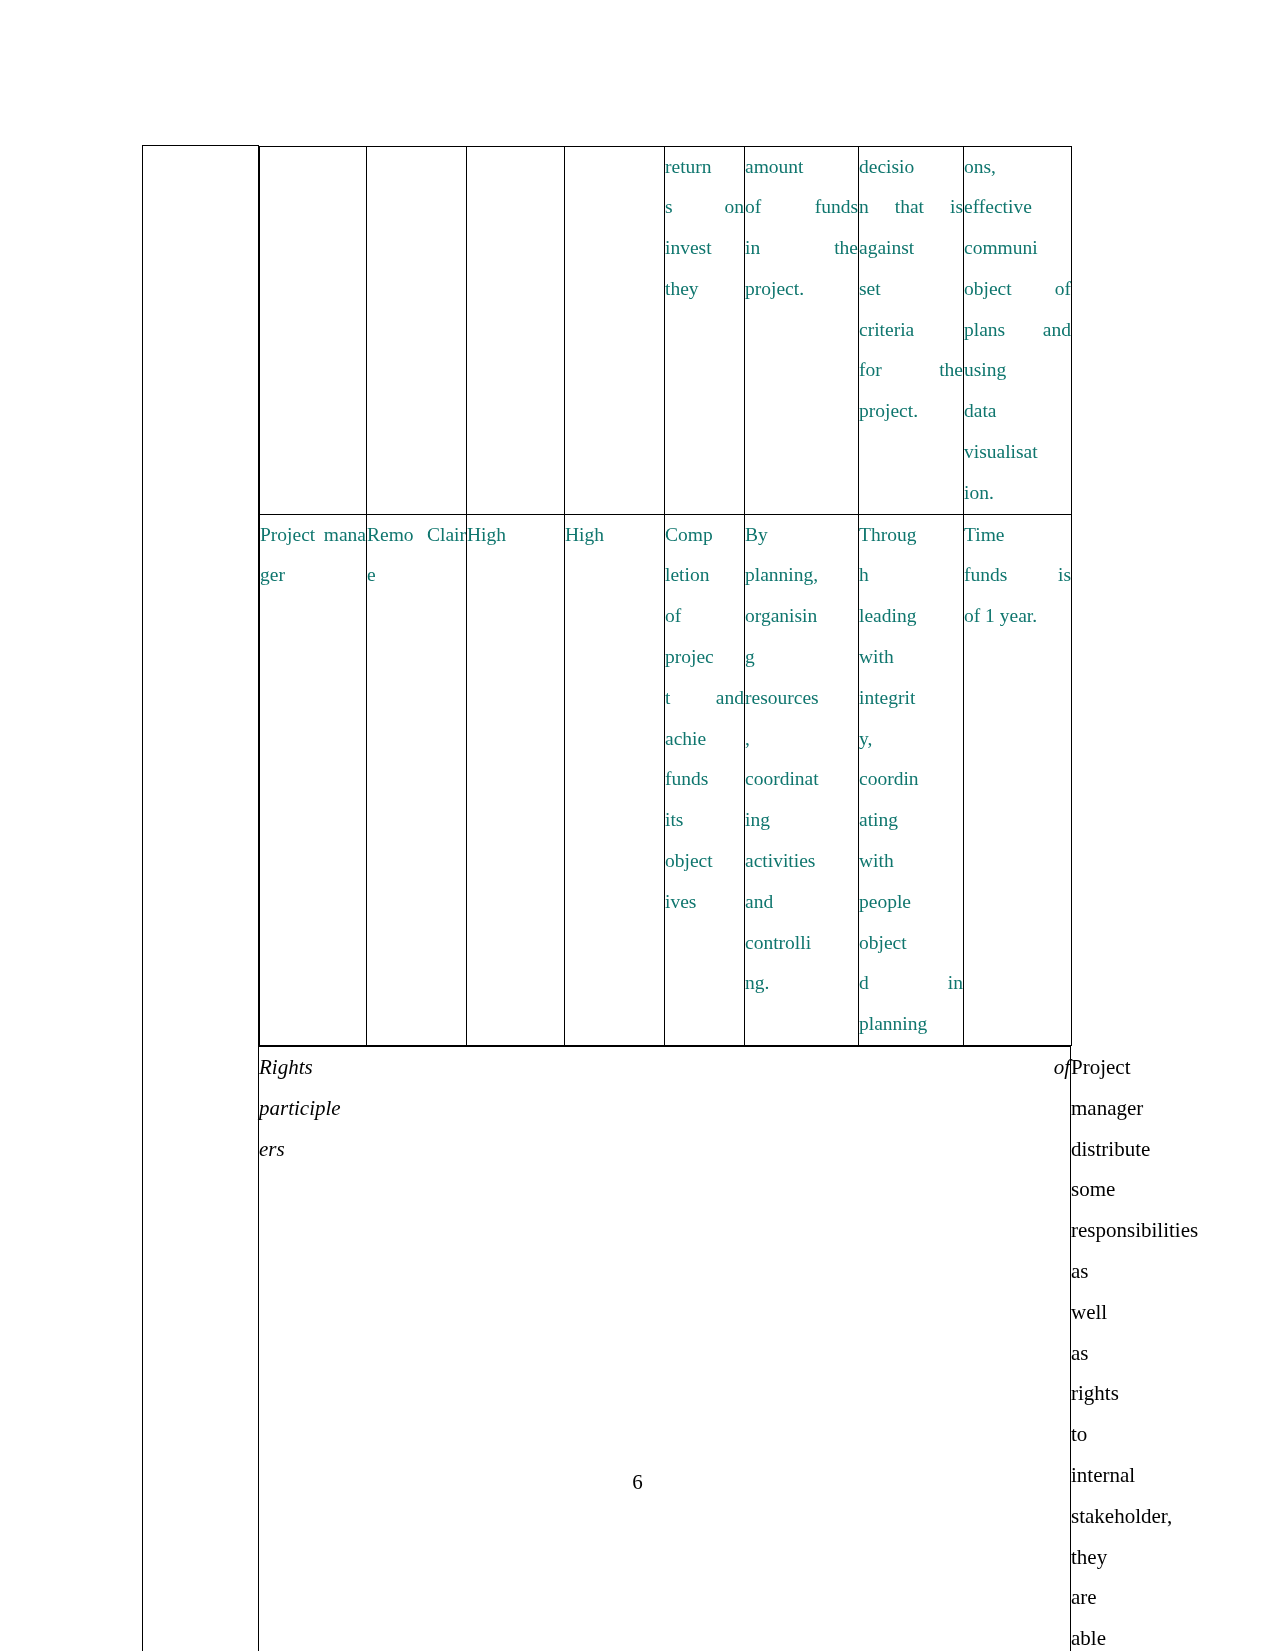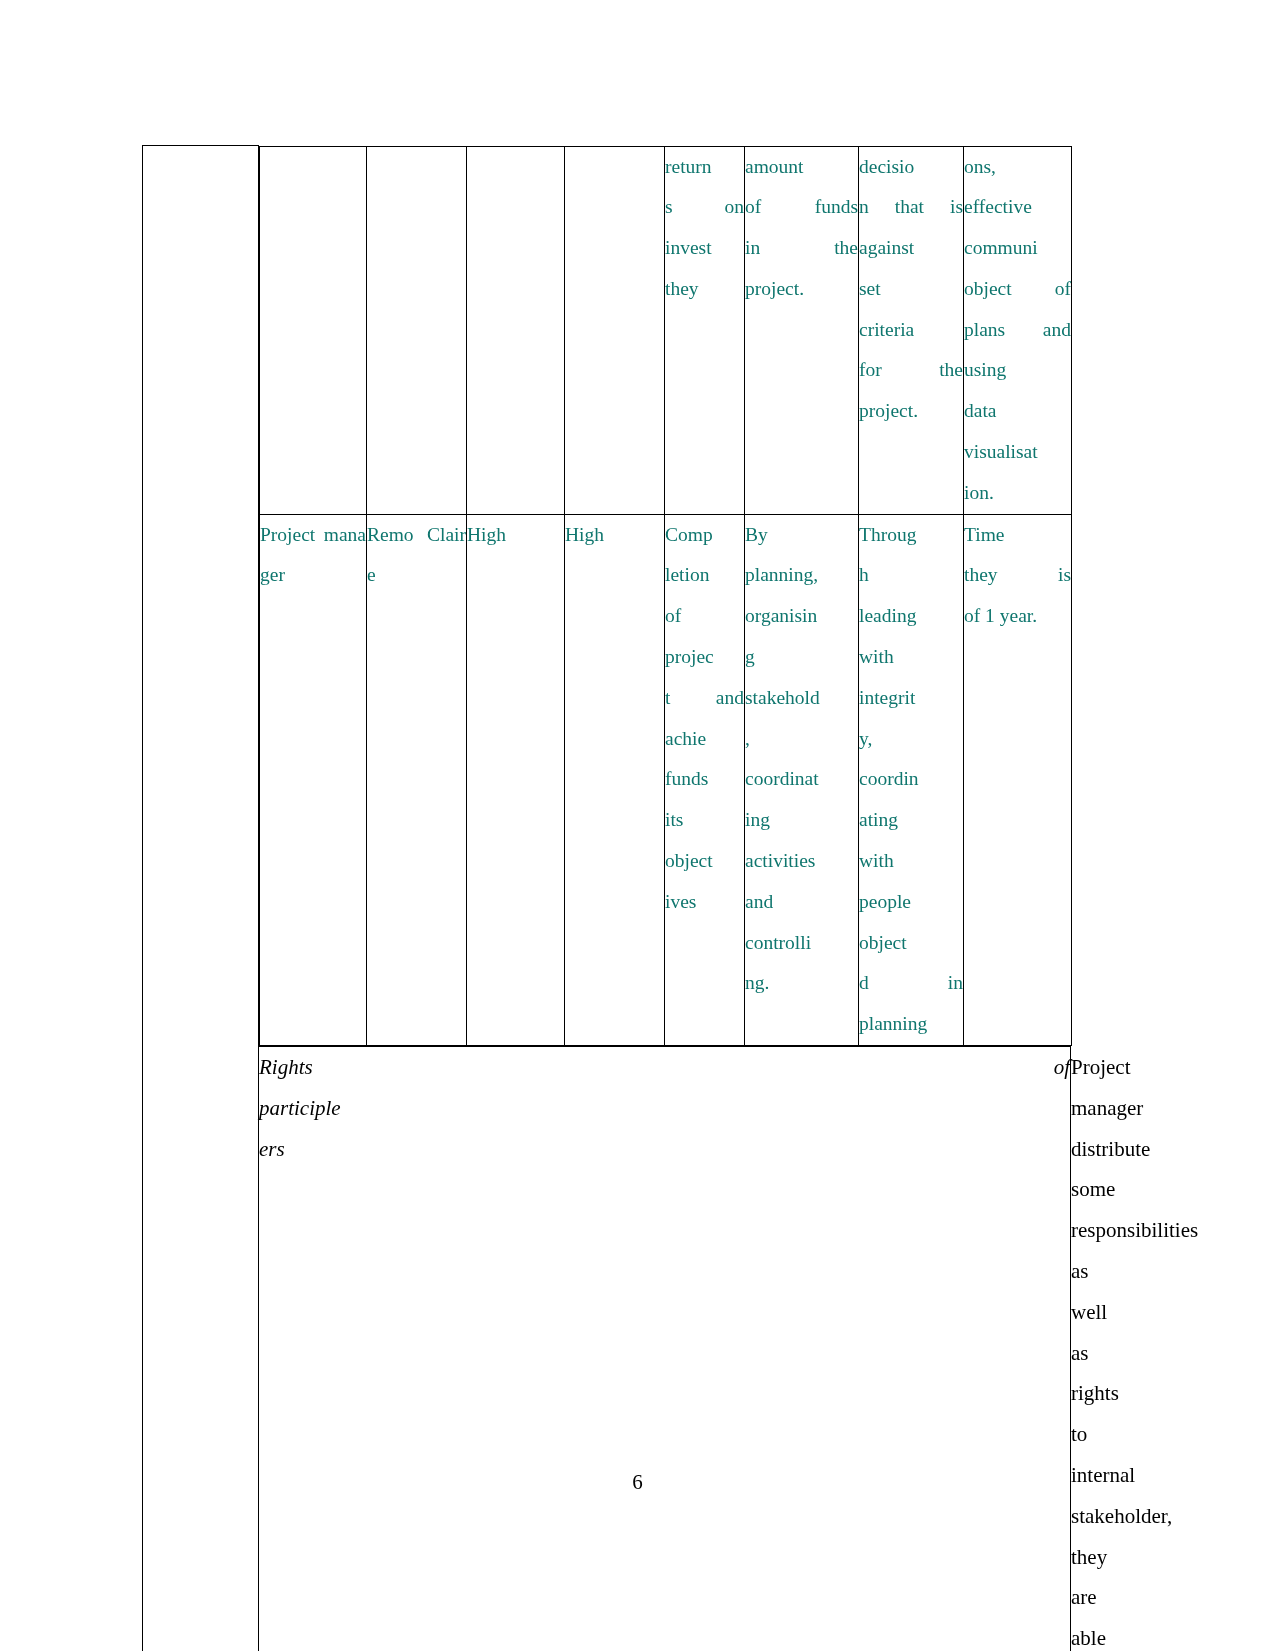--- a/index.html
+++ b/index.html
@@ -211,21 +211,21 @@
                   <span class="jline">funds</span>
                   <span class="jline">its</span>
                   <span class="jline">object</span>
                   <span class="jline nolast">ives</span>
                 </td>
                 <td class="blue-cell">
                   <span class="jline">By</span>
                   <span class="jline">planning,</span>
                   <span class="jline">organisin</span>
                   <span class="jline">g</span>
-                  <span class="jline">stakehold</span>
+                  <span class="jline">resources</span>
                   <span class="jline">,</span>
                   <span class="jline">coordinat</span>
                   <span class="jline">ing</span>
                   <span class="jline">activities</span>
                   <span class="jline">and</span>
                   <span class="jline">controlli</span>
                   <span class="jline nolast">ng.</span>
                 </td>
                 <td class="blue-cell">
                   <span class="jline">Throug</span>
@@ -237,21 +237,21 @@
                   <span class="jline">coordin</span>
                   <span class="jline">ating</span>
                   <span class="jline">with</span>
                   <span class="jline">people</span>
                   <span class="jline">object</span>
                   <span class="jline">d      in</span>
                   <span class="jline nolast">planning</span>
                 </td>
                 <td class="blue-cell">
                   <span class="jline">Time</span>
-                  <span class="jline">they  is</span>
+                  <span class="jline">funds  is</span>
                   <span class="jline nolast">of 1 year.</span>
                 </td>
               </tr>
 
             </tbody>
           </table>
 
         </td>
       </tr>
 

